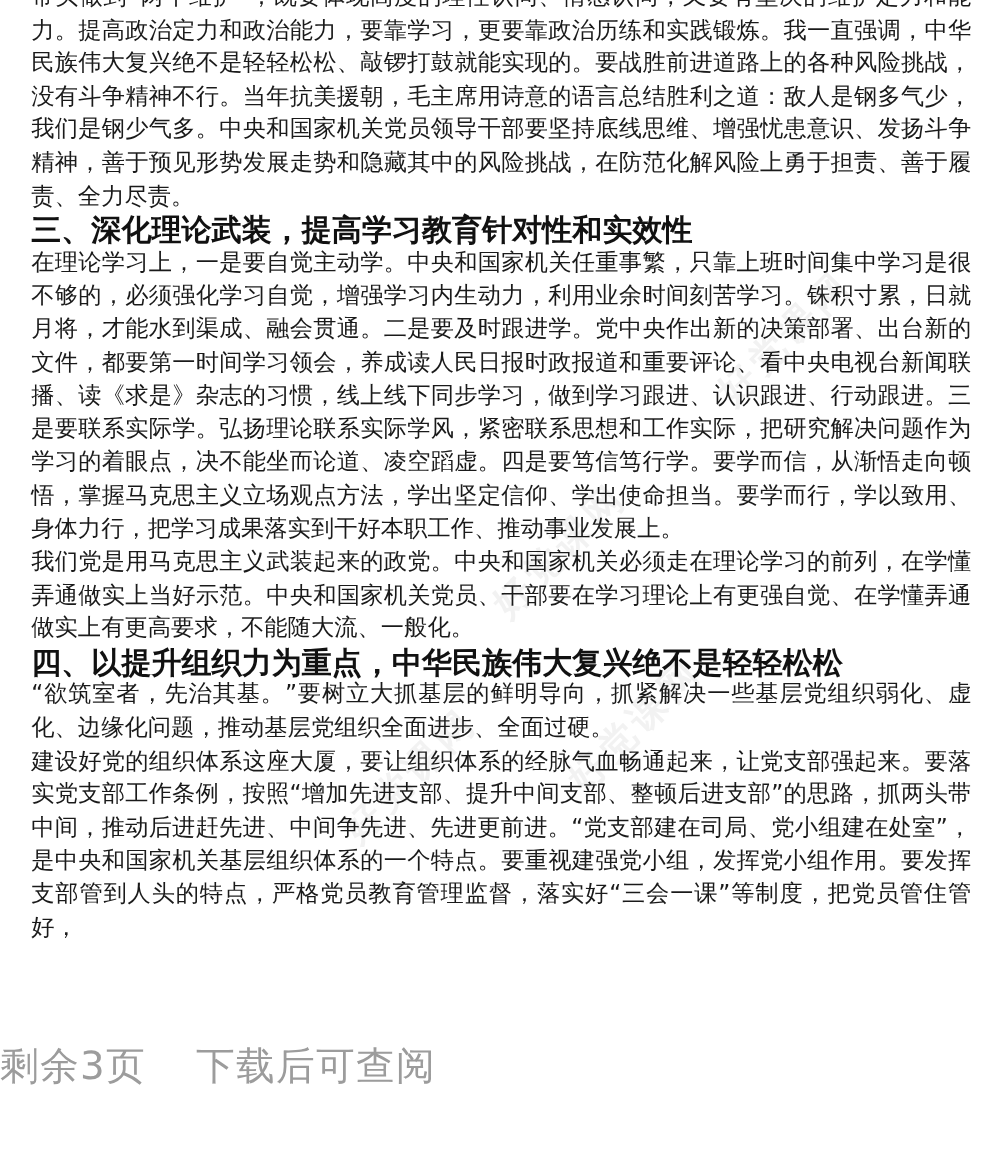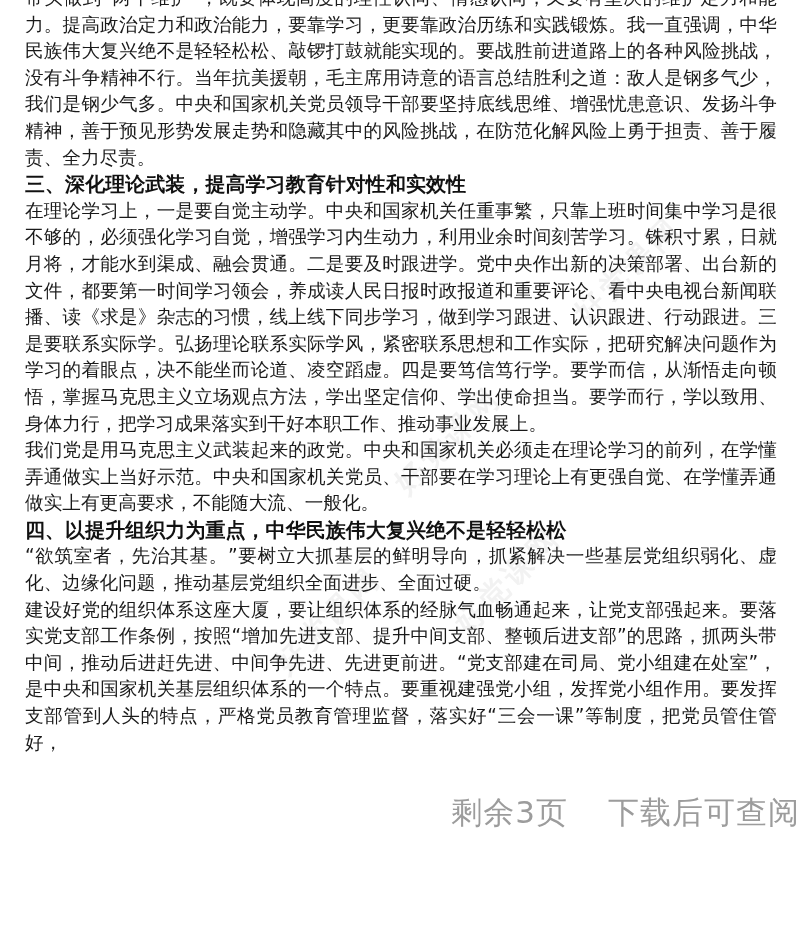--- a/index.html
+++ b/index.html
@@ -25,41 +25,41 @@
       letter-spacing: 0.05px;
       text-align: justify;
     }
     .doc p {
       margin: 0;
       padding: 0;
     }
     .doc h3 {
       margin: 0;
       padding: 0;
-      font-size: 20px;
+      font-size: 24px;
       line-height: 26.6px;
       font-weight: bold;
       color: #111;
     }
     .watermark {
       position: absolute;
       color: rgba(150,150,150,0.12);
       font-size: 30px;
       font-weight: bold;
       transform: rotate(-45deg);
       white-space: nowrap;
       pointer-events: none;
       letter-spacing: 4px;
     }
     .footer-note {
       position: absolute;
       left: 0;
-      top: 792px;
+      top: 832px;
       width: 800px;
-      text-align: right;
+      text-align: left;
       font-size: 31px;
       color: #9c9c9c;
       letter-spacing: 1px;
     }
     .footer-note span {
       display: inline-block;
     }
     .footer-note .gap {
       width: 40px;
     }

